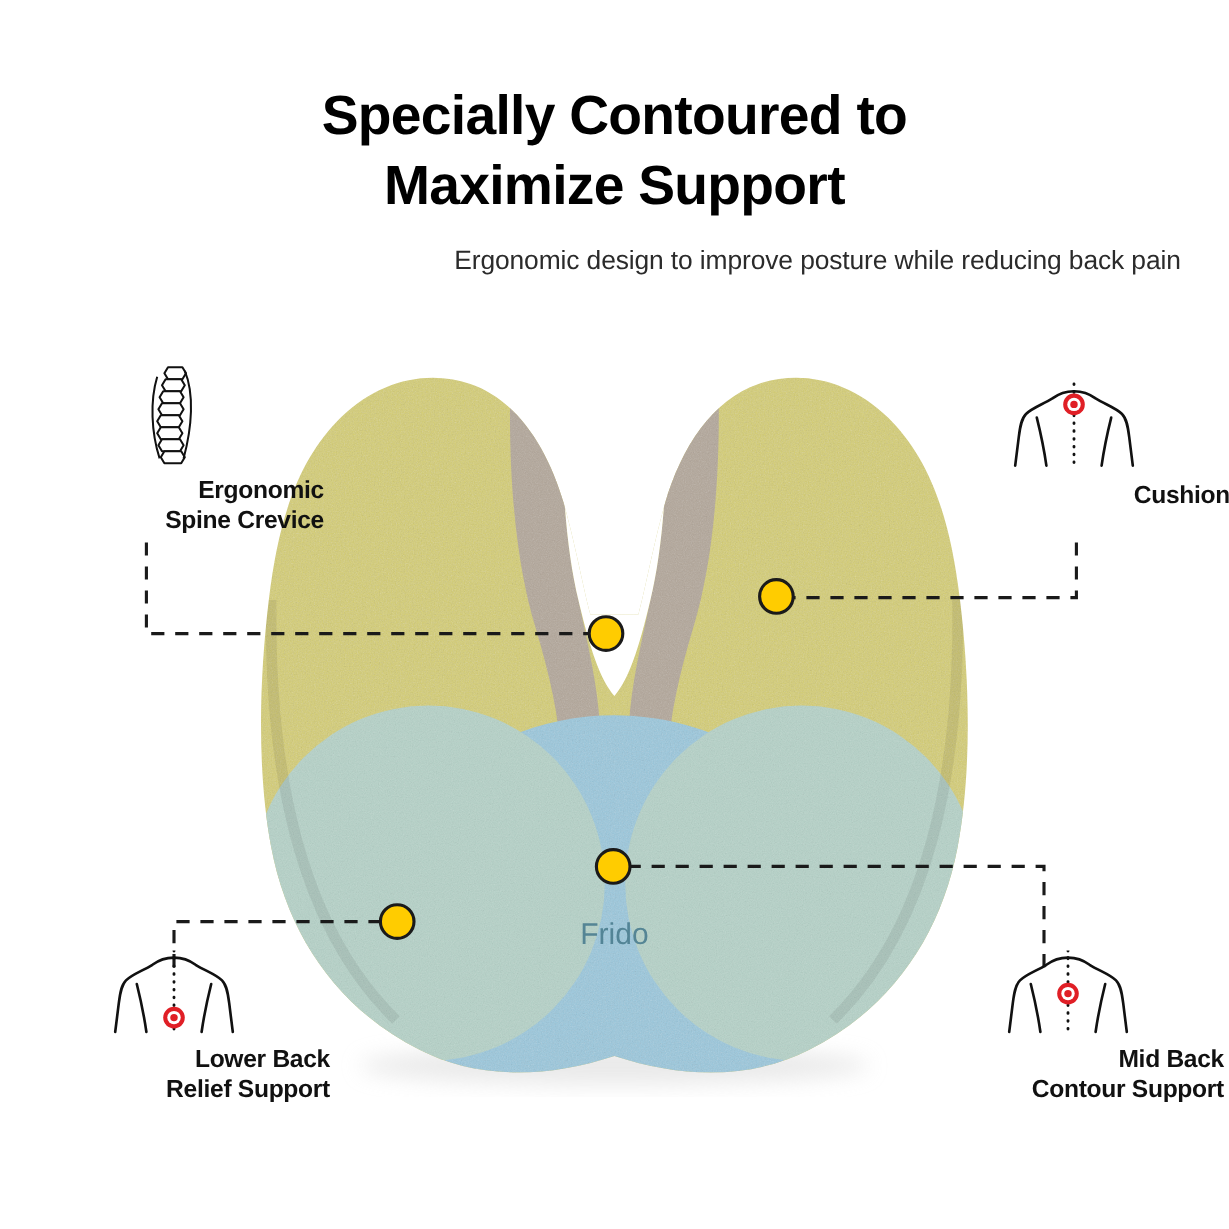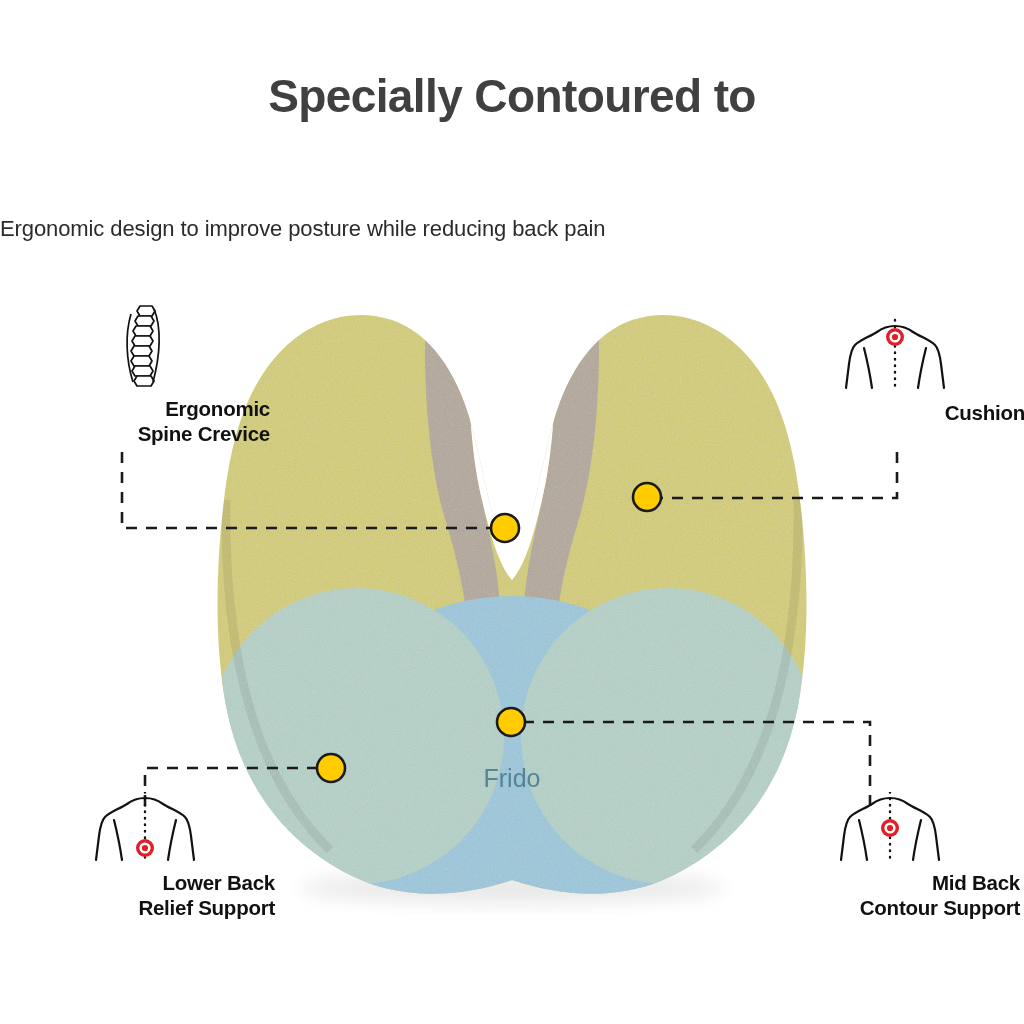--- a/index.html
+++ b/index.html
@@ -23,30 +23,30 @@
   .headline {
     position: absolute;
     top: 68px;
     left: 0;
     width: 1024px;
     text-align: center;
     font-size: 46px;
     font-weight: 700;
     line-height: 1.26;
     letter-spacing: -0.6px;
-    color: #404040;
+    color: #000000;
   }
   .headline .l2 { display: block; }
 
   .subhead {
     position: absolute;
-    top: 216px;
+    top: 204px;
     left: 0;
     width: 984px;
-    text-align: left;
+    text-align: right;
     font-size: 22px;
     font-weight: 400;
     color: #2b2b2b;
     letter-spacing: -0.1px;
   }
 
   
   #cushion-art {
     position: absolute;
     left: 0;
@@ -82,20 +82,21 @@
   #callout-lower-back .cap,
   #callout-mid-back  .cap { margin-top: 2px; }
 </style>
 </head>
 <body>
 
 <div id="page">
 
   <h1 class="headline">
     <span class="l1">Specially Contoured to</span>
+    <span class="l2">Maximize Support</span>
   </h1>
 
   <p class="subhead">Ergonomic design to improve posture while reducing back pain</p>
 
   <svg id="cushion-art" viewBox="0 0 1024 1024">
     <defs>
 
       <filter id="speckle" x="-6%" y="-6%" width="112%" height="112%">
         <feTurbulence type="fractalNoise" baseFrequency="0.92" numOctaves="4" seed="7" result="n"></feTurbulence>
         <feColorMatrix in="n" type="saturate" values="0" result="ng"></feColorMatrix>

